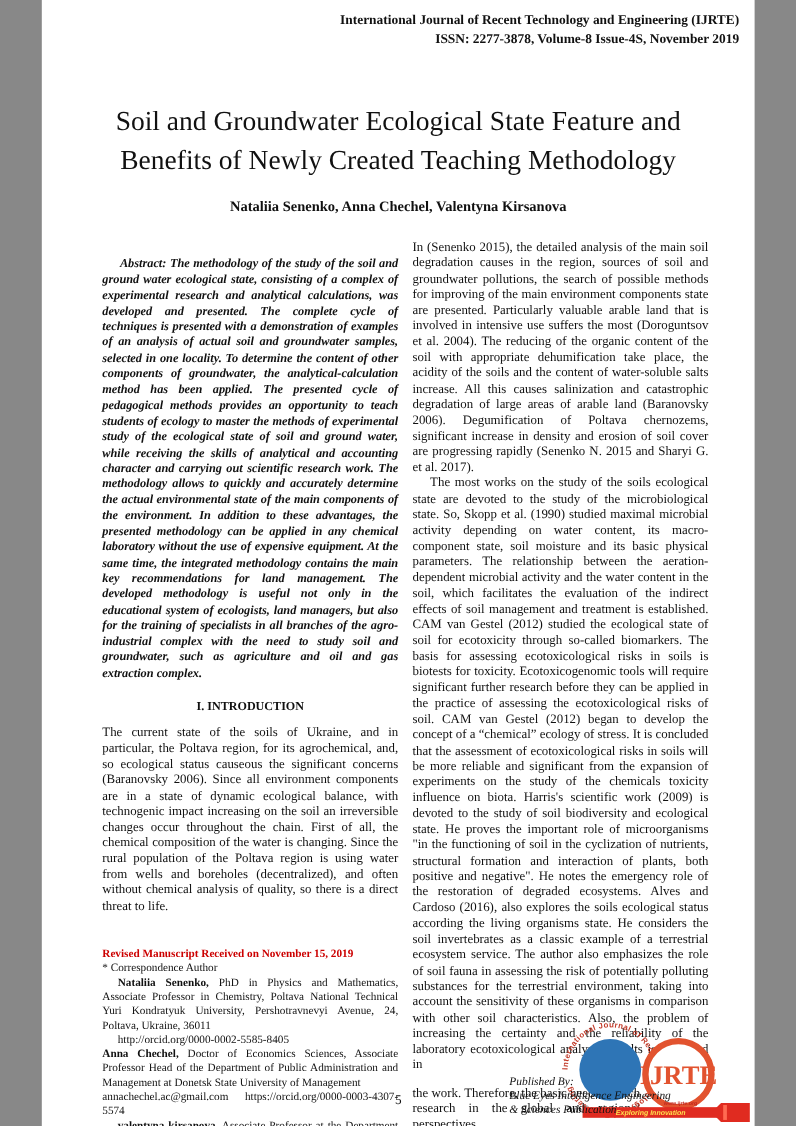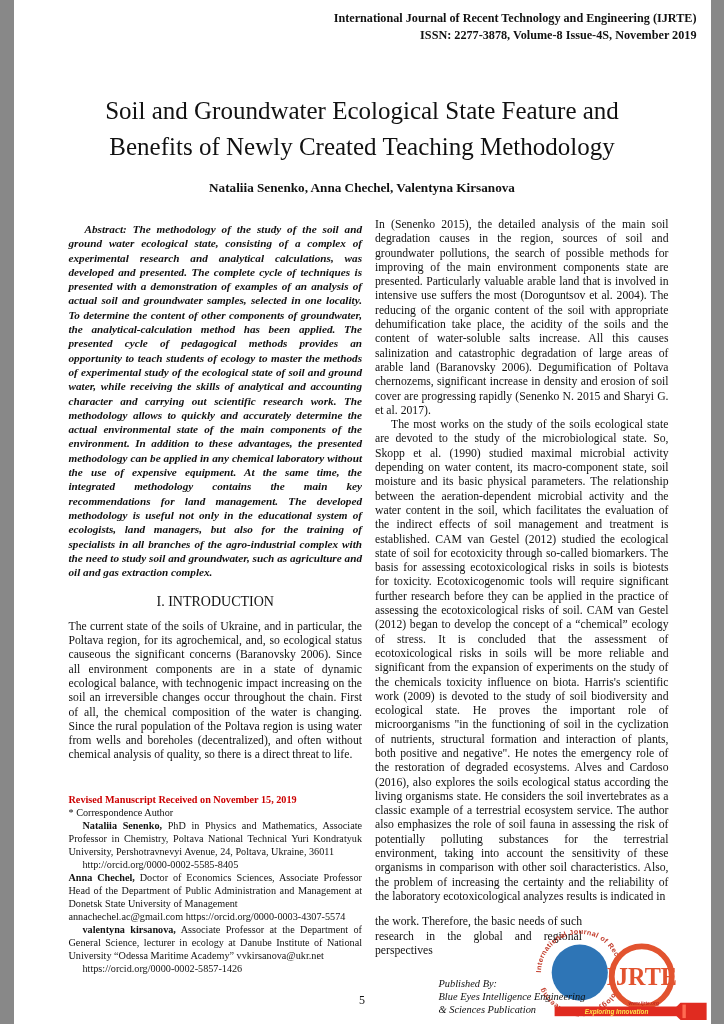--- a/index.html
+++ b/index.html
@@ -1,18 +1,18 @@
 <!DOCTYPE html>
 <html><head>
 <meta charset="utf-8">
 <style>
   html,body{margin:0;padding:0;background:#888;}
   .page{
     position:relative;
-    width:697px;height:1024px;
+    width:648px;height:1024px;
     background:#ffffff;
     font-family:"Liberation Serif", serif;
     color:#111;
     overflow:hidden;
     margin:0 auto;
   }
   .header{
     position:absolute;top:10px;right:14px;
     text-align:right;font-weight:bold;font-size:12.2px;line-height:1.4;
   }
@@ -26,24 +26,24 @@
   }
   .columns{
     position:absolute;top:218px;left:55px;right:42px;
     display:flex;gap:13px;
   }
   .col{width:307px;font-size:11.7px;line-height:14.3px;text-align:justify;}
   .abstract,.keywords{
     font-weight:bold;font-style:italic;font-size:11.2px;
     text-indent:16px;margin:0;
   }
-  .abstract{margin-top:4px;}
+  .abstract{margin-top:15px;}
   .keywords{margin-top:15px;}
   .section-heading{
-    text-align:center;font-weight:normal;font-size:14px;
+    text-align:center;font-weight:bold;font-size:11px;
     margin:16px 0 10px 0;
   }
   .intro{margin:0;}
   .footnote{
     margin-top:30px;font-size:10.2px;line-height:13px;text-align:justify;
   }
   .received{color:#cc0000;font-weight:bold;}
   .bio{margin:0;}
   .bio-indent{text-indent:14px;}
   .bio-name{font-weight:bold;}

